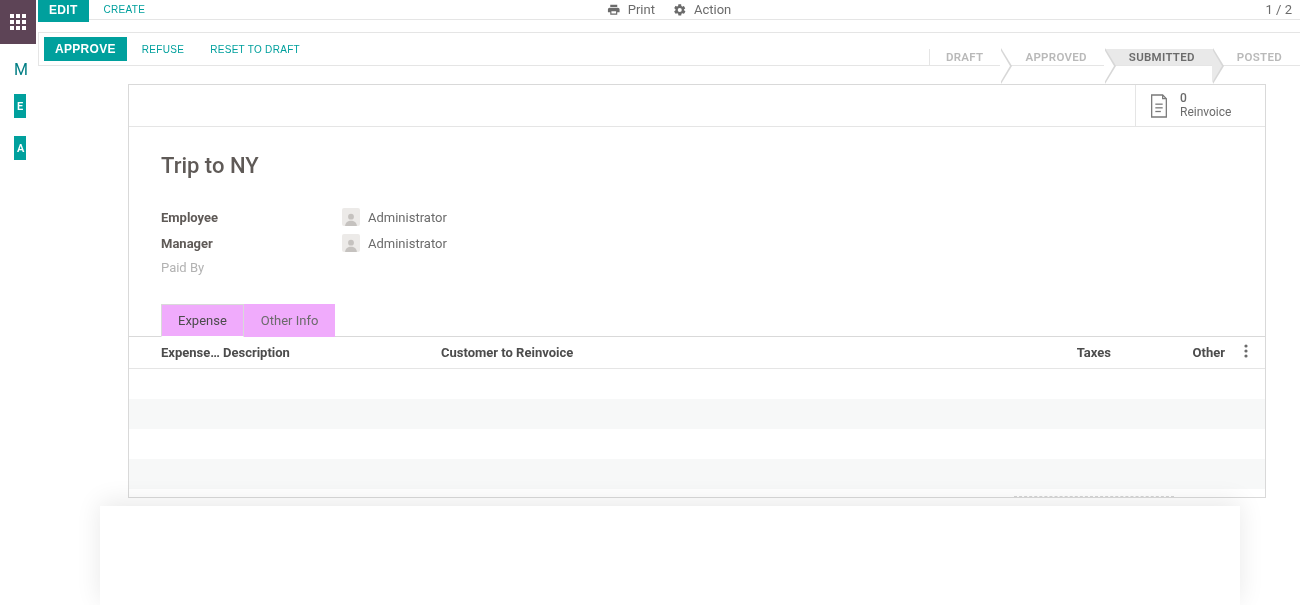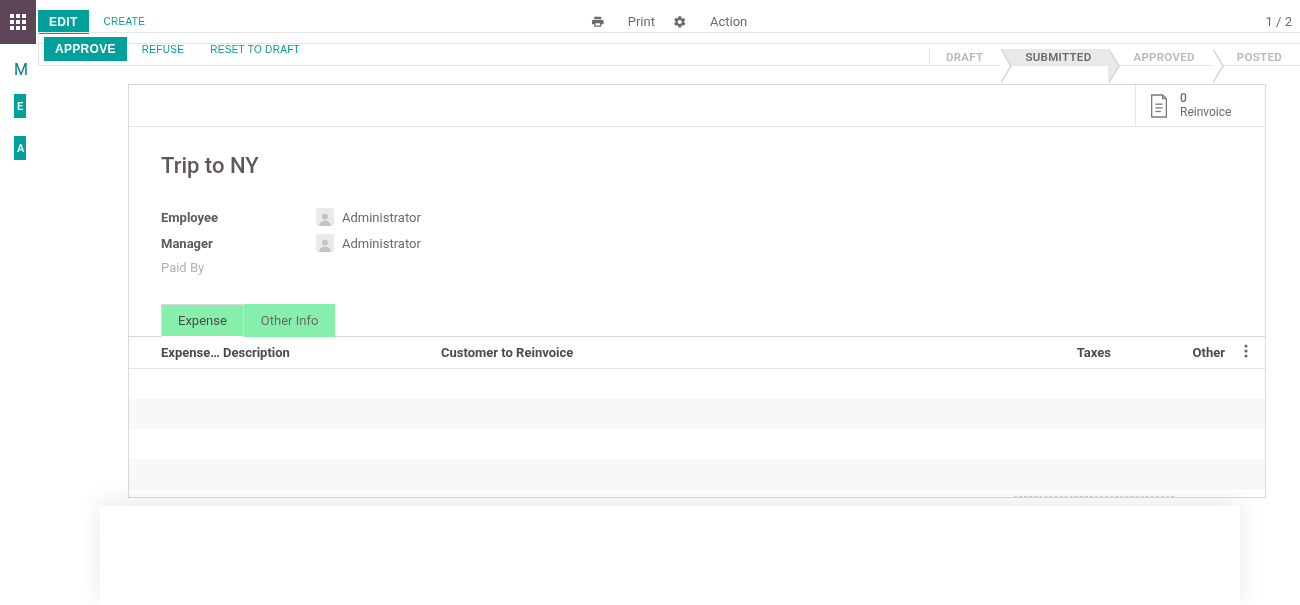--- a/index.html
+++ b/index.html
@@ -32,21 +32,21 @@
     display: flex;
     align-items: center;
     padding-left: 3px;
     overflow: hidden;
   }
   .lb1 { top: 94px; }
   .lb2 { top: 136px; }
 
   .toolbar1 {
     position: absolute;
-    left: 38px; right: 0; top: 0; height: 44px;
+    left: 38px; right: 0; top: 0; height: 20px;
     display: flex; align-items: center;
     border-bottom: 1px solid #e5e5e5;
   }
   .btn-primary {
     background: #00a09d;
     color: #fff;
     border: 1px solid #00a09d;
     font-weight: 600;
     font-size: 12px;
     padding: 4px 10px;
@@ -65,21 +65,21 @@
     letter-spacing: 0.3px;
     cursor: pointer;
   }
   .toolbar-center {
     position: absolute;
     left: 50%; transform: translateX(-50%);
     display: flex; gap: 18px; align-items: center;
   }
   .toolbar-action {
     color: #6b6b6b;
-    display: flex; align-items: center; gap: 23px;
+    display: flex; align-items: center; gap: 7px;
     cursor: pointer;
     font-size: 13px;
   }
   .toolbar-action svg { fill: #6b6b6b; }
   .pager {
     margin-left: auto;
     margin-right: 8px;
     color: #6b6b6b;
     font-size: 13px;
     text-align: right;
@@ -179,21 +179,21 @@
     font-weight: 500;
     margin-bottom: 30px;
   }
   .field-row {
     display: flex;
     align-items: center;
     margin-bottom: 8px;
     font-size: 13px;
   }
   .field-label {
-    width: 155px;
+    width: 181px;
     color: #5f5a57;
     font-weight: 700;
     font-size: 13px;
   }
   .field-label.muted { color: #b2b2b2; font-weight: 400; }
   .field-value {
     display: flex;
     align-items: center;
     gap: 8px;
     color: #6b6b6b;
@@ -214,21 +214,21 @@
   }
   .tab {
     padding: 8px 16px;
     border: 1px solid transparent;
     border-bottom: none;
     position: relative;
     top: 1px;
     color: #6b6b6b;
     font-size: 13px;
     cursor: pointer;
-    background: #86efac;
+    background: #f0abfc;
   }
   .tab.active {
     border-color: #d9d9d9;
     border-bottom: 1px solid #fff;
     color: #4c4c4c;
   }
 
   .table-head {
     display: flex;
     padding: 7px 0 7px 0;
@@ -316,22 +316,22 @@
   <div class="pager">1 / 2</div>
 </div>
 
 <div class="toolbar2">
   <button class="btn-primary">APPROVE</button>
   <button class="btn-secondary">REFUSE</button>
   <button class="btn-secondary">RESET TO DRAFT</button>
 
   <div class="statusbar">
     <div class="status-step">DRAFT</div>
+    <div class="status-step">APPROVED</div>
     <div class="status-step active">SUBMITTED</div>
-    <div class="status-step">APPROVED</div>
     <div class="status-step">POSTED</div>
   </div>
 </div>
 
 <div class="sheet-wrapper">
   <div class="button-box">
     <div class="stat-btn">
       <svg width="22" height="26" viewBox="0 0 24 28">
           <path d="M4 2 h12 l4 4 v20 H4 Z"></path>
           <path d="M16 2 v4 h4"></path>

